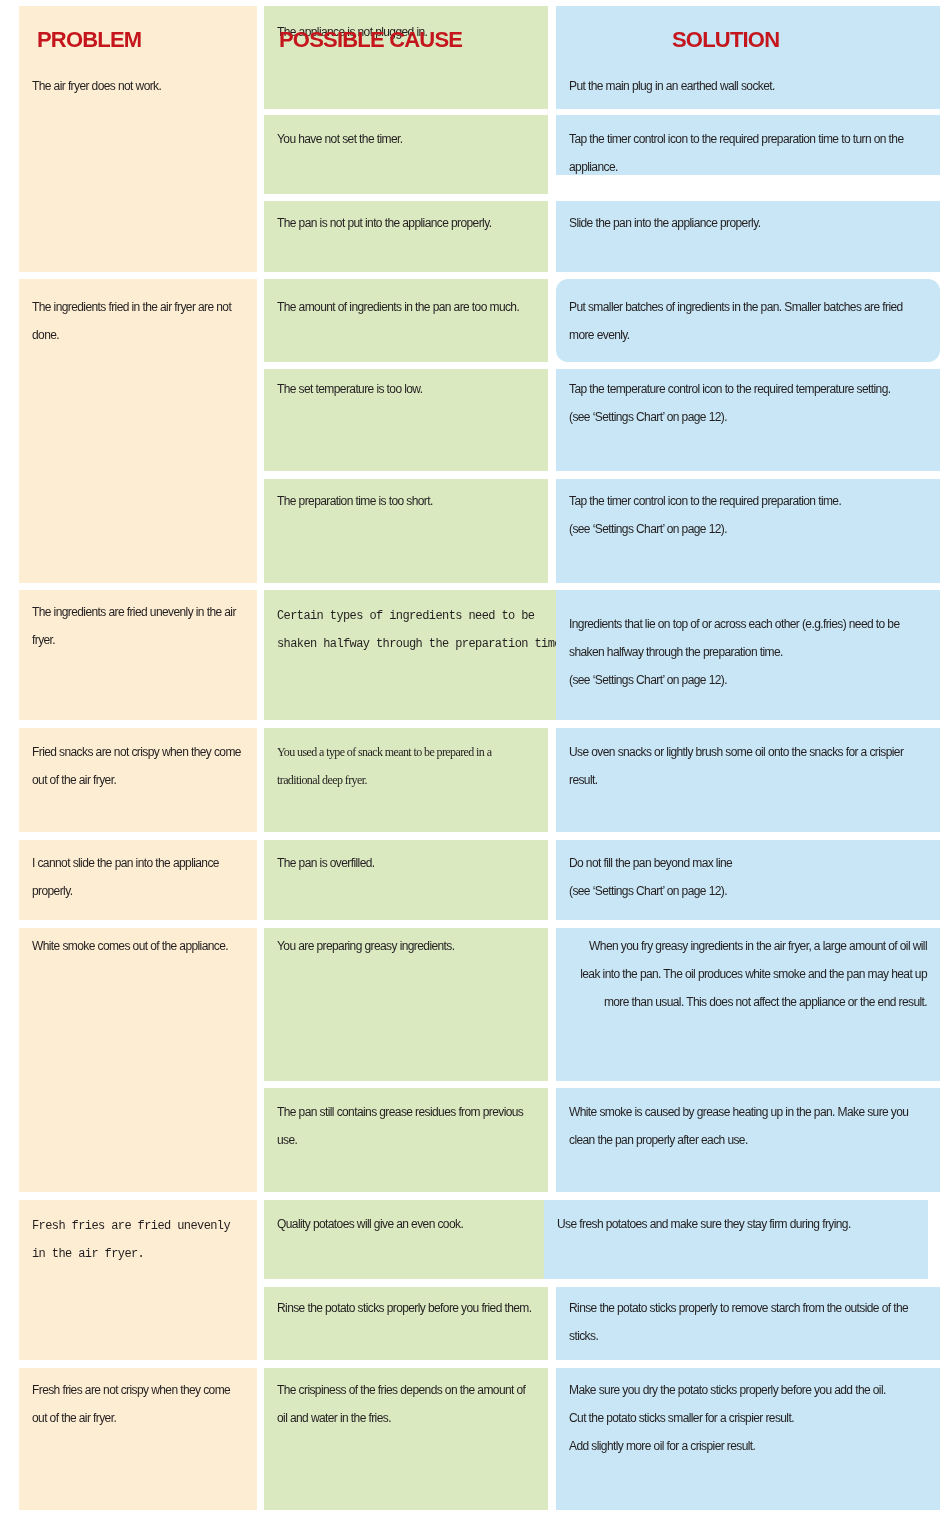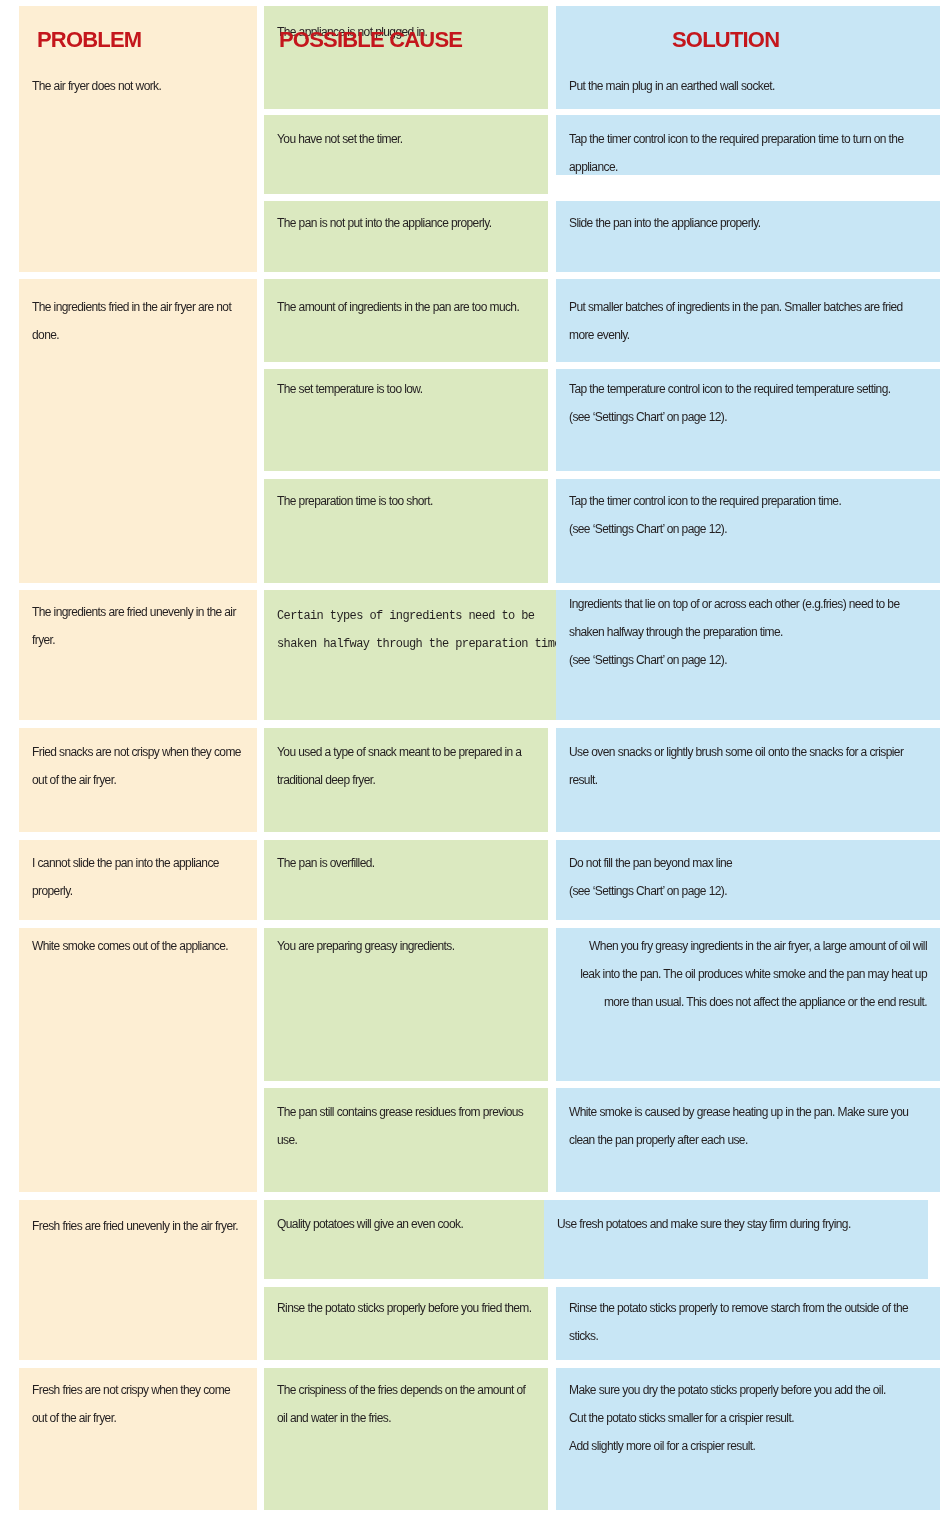--- a/index.html
+++ b/index.html
@@ -12,50 +12,50 @@
 </style>
 </head>
 <body>
 
 <div class="cell p" style="left:19px;top:6px;width:238px;height:266px;padding-top:66px;">The air fryer does not work.</div>
 <div class="cell p" style="left:19px;top:279px;width:238px;height:304px;padding-top:14px;">The ingredients fried in the air fryer are not done.</div>
 <div class="cell p" style="left:19px;top:590px;width:238px;height:130px;padding-top:8px;">The ingredients are fried unevenly in the air fryer.</div>
 <div class="cell p" style="left:19px;top:728px;width:238px;height:104px;padding-top:10px;">Fried snacks are not crispy when they come out of the air fryer.</div>
 <div class="cell p" style="left:19px;top:840px;width:238px;height:80px;padding-top:9px;">I cannot slide the pan into the appliance properly.</div>
 <div class="cell p" style="left:19px;top:928px;width:238px;height:264px;padding-top:4px;">White smoke comes out of the appliance.</div>
-<div class="cell p" style="left:19px;top:1200px;width:238px;height:160px;">Fresh fries are fried unevenly in the air fryer.</div>
+<div class="cell p" style="left:19px;top:1200px;width:238px;height:160px;font-family:Liberation Mono, monospace;">Fresh fries are fried unevenly in the air fryer.</div>
 <div class="cell p" style="left:19px;top:1368px;width:238px;height:142px;padding-top:8px;">Fresh fries are not crispy when they come out of the air fryer.</div>
 <div class="hdr" style="left:37px;top:26px;text-align:right;">PROBLEM</div>
 
 <div class="cell c" style="left:264px;top:6px;width:284px;height:103px;">The appliance is not plugged in.</div>
 <div class="hdr" style="left:279px;top:26px;">POSSIBLE CAUSE</div>
 <div class="cell c" style="left:264px;top:115px;width:284px;height:79px;padding-top:10px;">You have not set the timer.</div>
 <div class="cell c" style="left:264px;top:201px;width:284px;height:71px;padding-top:8px;">The pan is not put into the appliance properly.</div>
 <div class="cell c" style="left:264px;top:279px;width:284px;height:83px;padding-top:14px;">The amount of ingredients in the pan are too much.</div>
 <div class="cell c" style="left:264px;top:369px;width:284px;height:102px;padding-top:6px;">The set temperature is too low.</div>
 <div class="cell c" style="left:264px;top:479px;width:284px;height:104px;padding-top:8px;">The preparation time is too short.</div>
 <div class="cell c" style="left:264px;top:590px;width:328px;height:130px;font-family:Liberation Mono, monospace;">Certain types of ingredients need to be shaken halfway through the preparation time.</div>
-<div class="cell c" style="left:264px;top:728px;width:284px;height:104px;padding-top:10px;">You used a type of snack meant to be prepared in a traditional deep fryer.</div>
+<div class="cell c" style="left:264px;top:728px;width:284px;height:104px;padding-top:10px;font-family:Liberation Serif, serif;">You used a type of snack meant to be prepared in a traditional deep fryer.</div>
 <div class="cell c" style="left:264px;top:840px;width:284px;height:80px;padding-top:9px;">The pan is overfilled.</div>
 <div class="cell c" style="left:264px;top:928px;width:284px;height:153px;padding-top:4px;">You are preparing greasy ingredients.</div>
 <div class="cell c" style="left:264px;top:1088px;width:284px;height:104px;padding-top:10px;">The pan still contains grease residues from previous use.</div>
 <div class="cell c" style="left:264px;top:1200px;width:284px;height:79px;padding-top:10px;">Quality potatoes will give an even cook.</div>
 <div class="cell c" style="left:264px;top:1287px;width:284px;height:73px;padding-top:7px;">Rinse the potato sticks properly before you fried them.</div>
 <div class="cell c" style="left:264px;top:1368px;width:284px;height:142px;padding-top:8px;">The crispiness of the fries depends on the amount of oil and water in the fries.</div>
 
 <div class="cell s" style="left:556px;top:6px;width:384px;height:103px;padding-top:66px;">Put the main plug in an earthed wall socket.</div>
 <div class="hdr" style="left:672px;top:26px;">SOLUTION</div>
 <div class="cell s" style="left:556px;top:115px;width:384px;height:60px;padding-top:10px;">Tap the timer control icon to the required preparation time to turn on the appliance.</div>
 <div class="cell s" style="left:556px;top:201px;width:384px;height:71px;padding-top:8px;">Slide the pan into the appliance properly.</div>
-<div class="cell s" style="left:556px;top:279px;width:384px;height:83px;padding-top:14px;">Put smaller batches of ingredients in the pan. Smaller batches are fried more evenly.</div>
+<div class="cell s" style="left:556px;top:279px;width:384px;height:83px;padding-top:14px;border-radius:12px;">Put smaller batches of ingredients in the pan. Smaller batches are fried more evenly.</div>
 <div class="cell s" style="left:556px;top:369px;width:384px;height:102px;padding-top:6px;">Tap the temperature control icon to the required temperature setting.
 (see ‘Settings Chart’ on page 12).</div>
 <div class="cell s" style="left:556px;top:479px;width:384px;height:104px;padding-top:8px;">Tap the timer control icon to the required preparation time.
 (see ‘Settings Chart’ on page 12).</div>
-<div class="cell s" style="left:556px;top:590px;width:384px;height:130px;padding-top:0;">Ingredients that lie on top of or across each other (e.g.fries) need to be shaken halfway through the preparation time.
+<div class="cell s" style="left:556px;top:590px;width:384px;height:130px;padding-top:20px;">Ingredients that lie on top of or across each other (e.g.fries) need to be shaken halfway through the preparation time.
 (see ‘Settings Chart’ on page 12).</div>
 <div class="cell s" style="left:556px;top:728px;width:384px;height:104px;padding-top:10px;">Use oven snacks or lightly brush some oil onto the snacks for a crispier result.</div>
 <div class="cell s" style="left:556px;top:840px;width:384px;height:80px;padding-top:9px;">Do not fill the pan beyond max line
 (see ‘Settings Chart’ on page 12).</div>
 <div class="cell s" style="left:556px;top:928px;width:384px;height:153px;padding-top:4px;text-align:right;">When you fry greasy ingredients in the air fryer, a large amount of oil will leak into the pan. The oil produces white smoke and the pan may heat up more than usual. This does not affect the appliance or the end result.</div>
 <div class="cell s" style="left:556px;top:1088px;width:384px;height:104px;padding-top:10px;">White smoke is caused by grease heating up in the pan. Make sure you clean the pan properly after each use.</div>
 <div class="cell s" style="left:544px;top:1200px;width:384px;height:79px;padding-top:10px;">Use fresh potatoes and make sure they stay firm during frying.</div>
 <div class="cell s" style="left:556px;top:1287px;width:384px;height:73px;padding-top:7px;">Rinse the potato sticks properly to remove starch from the outside of the sticks.</div>
 <div class="cell s" style="left:556px;top:1368px;width:384px;height:142px;padding-top:8px;">Make sure you dry the potato sticks properly before you add the oil.
 Cut the potato sticks smaller for a crispier result.

